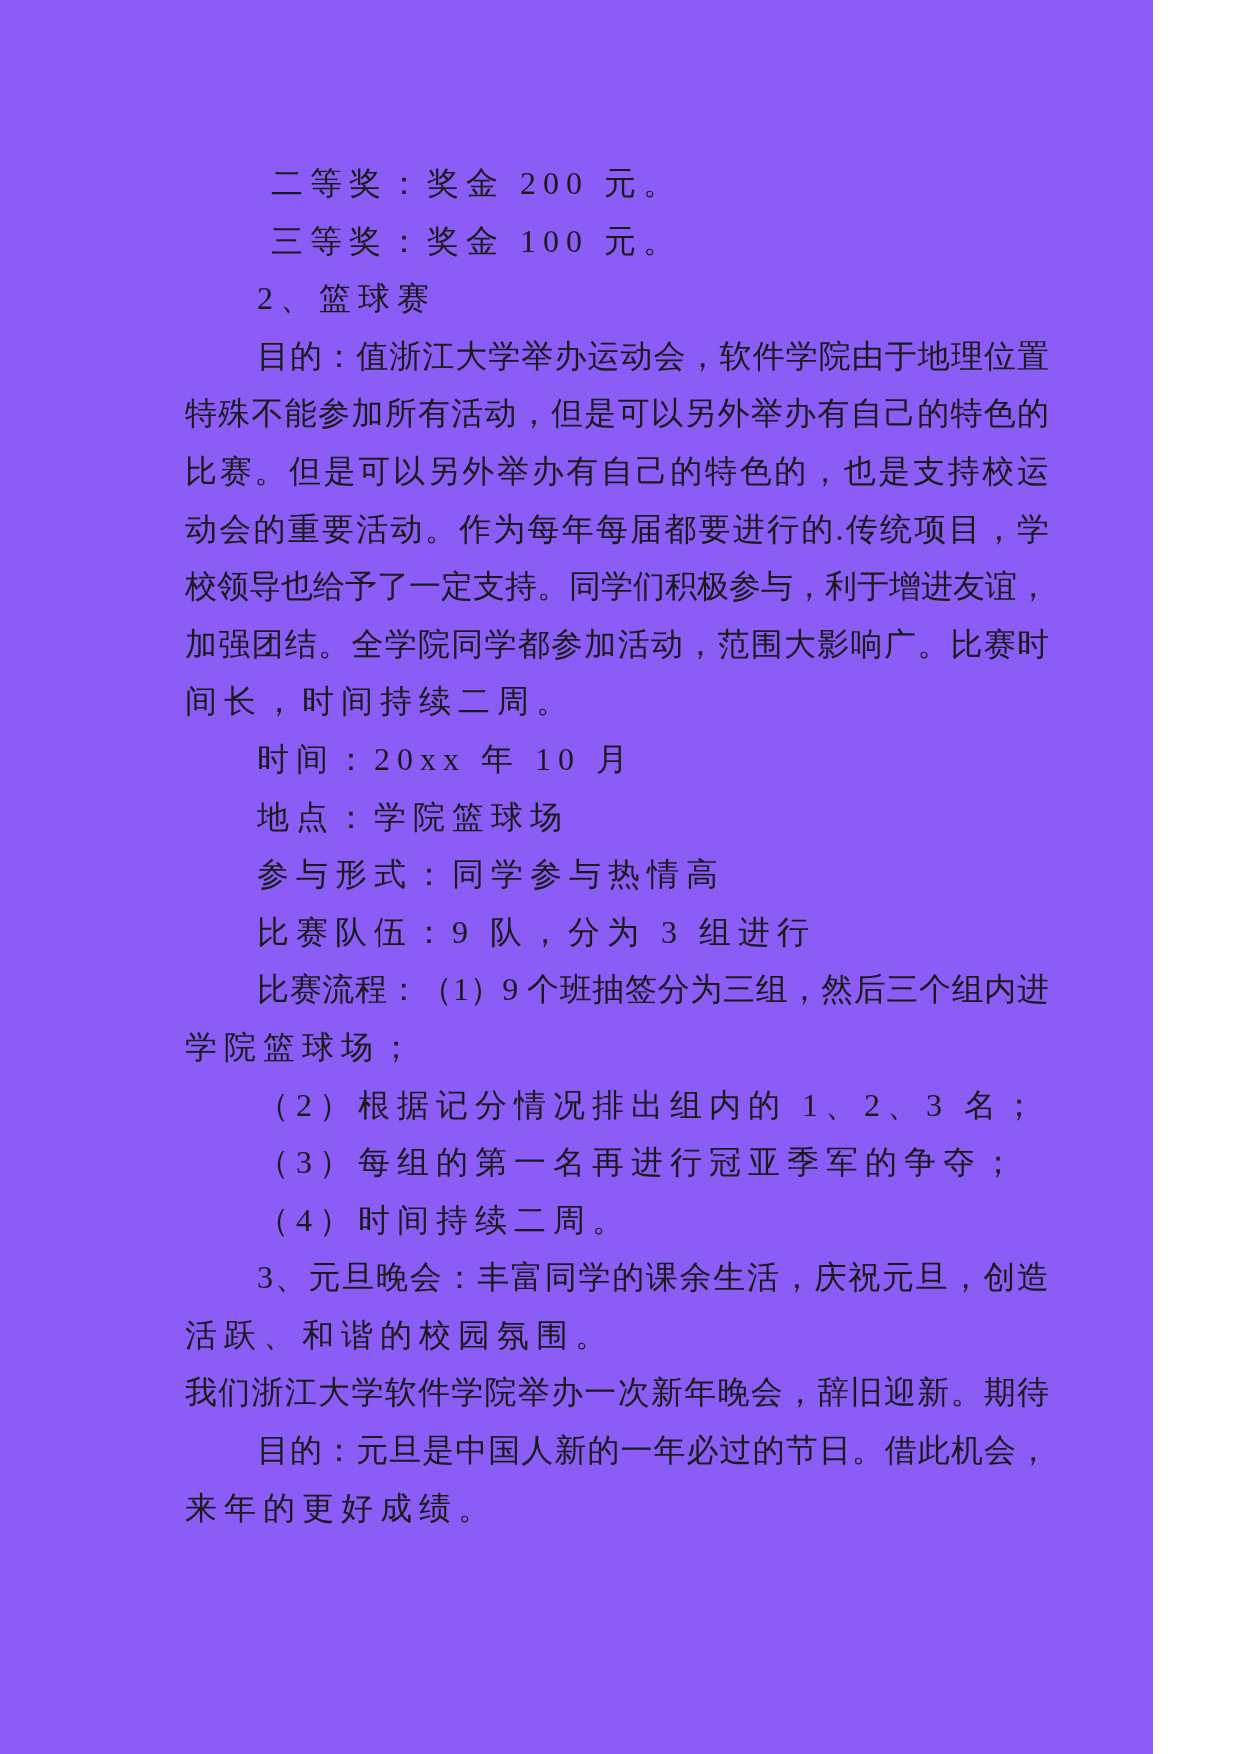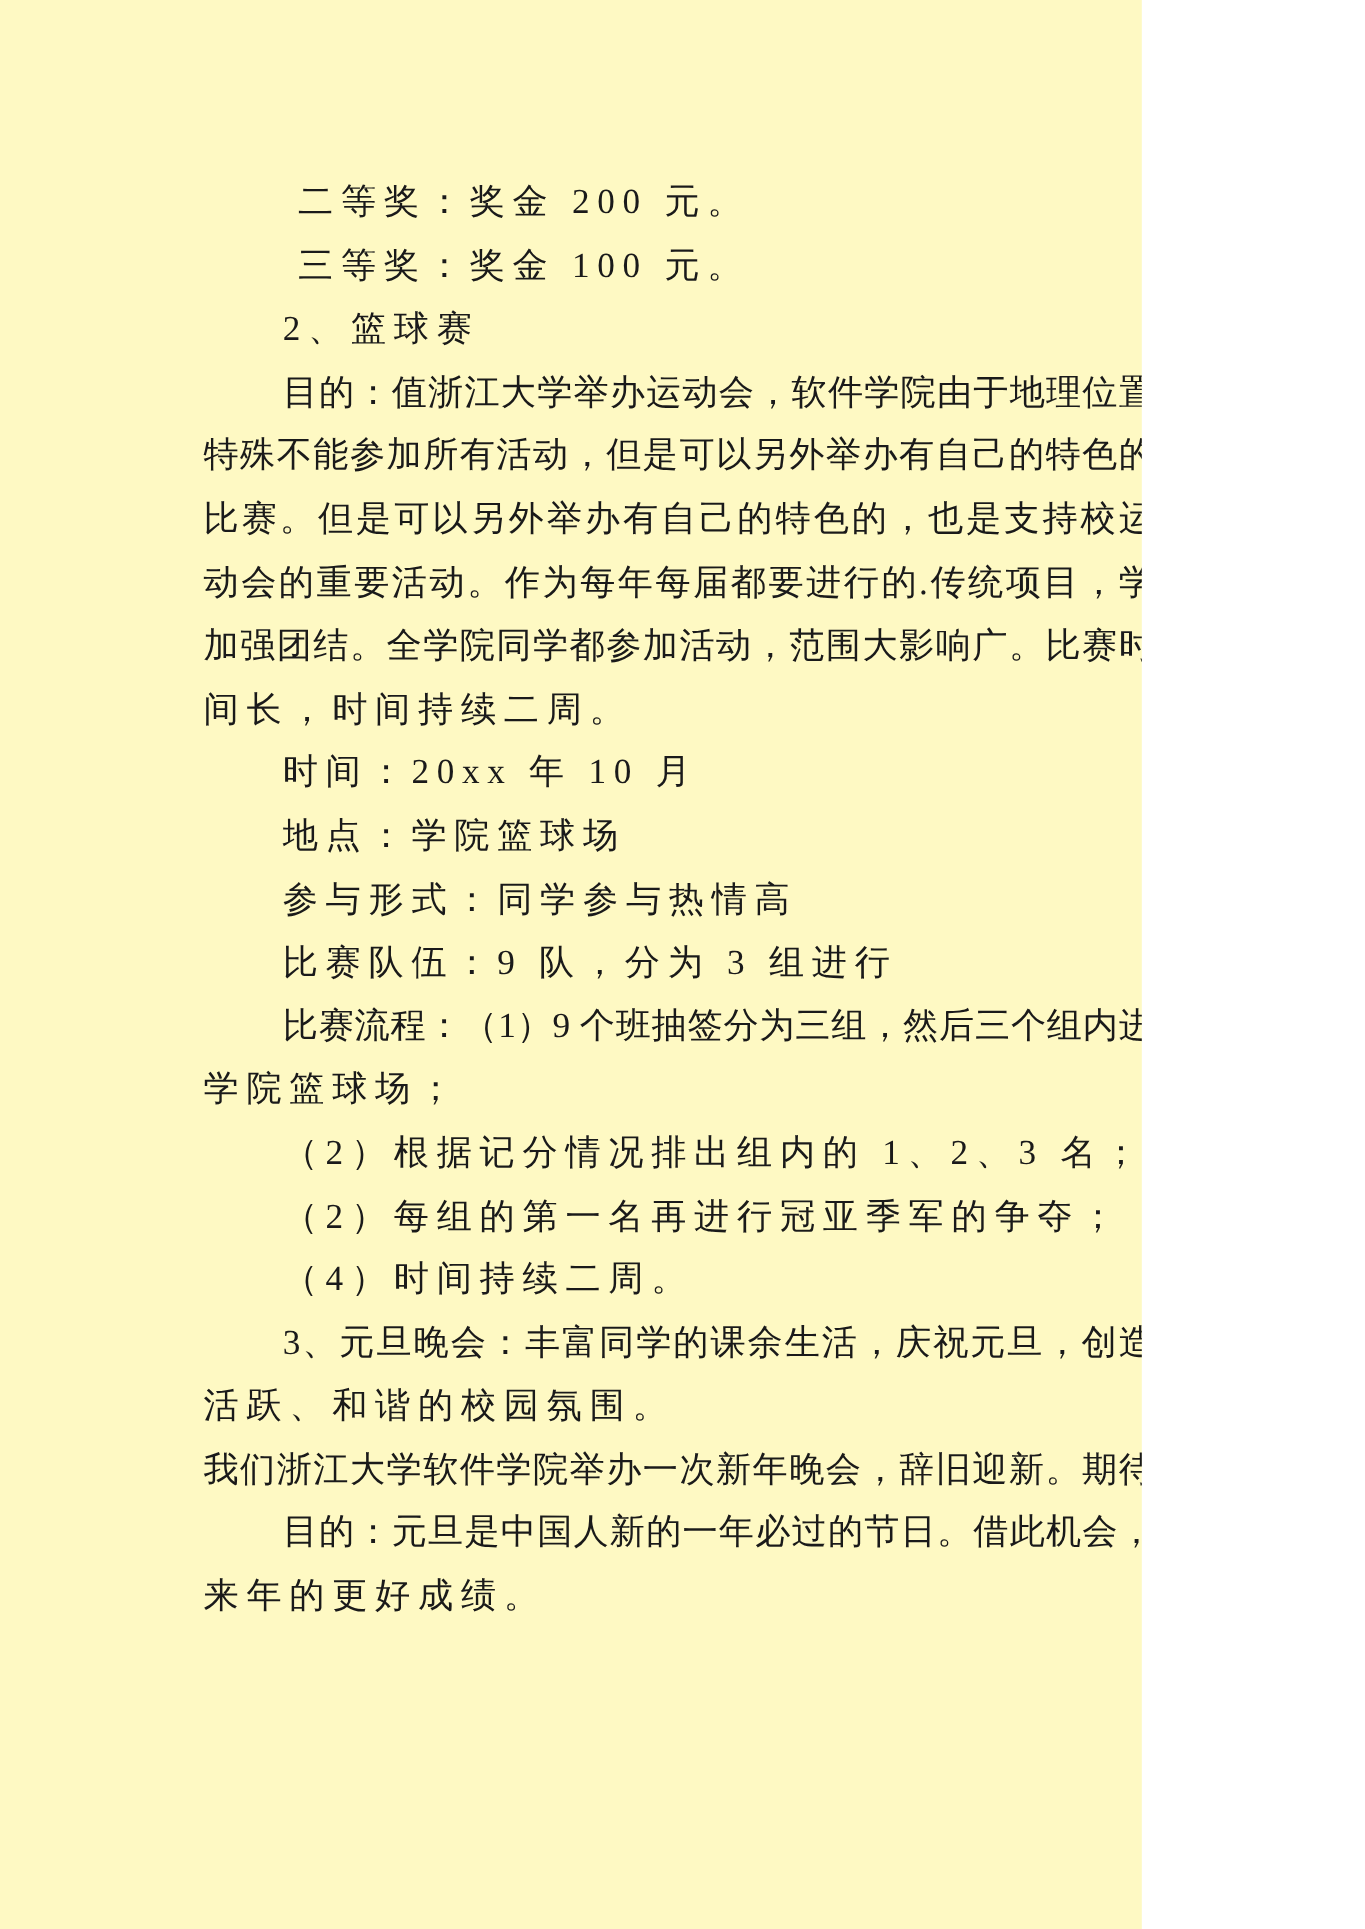--- a/index.html
+++ b/index.html
@@ -2,23 +2,23 @@
 <html><head>
 <meta charset="utf-8">
 <style>
   html, body {
     margin: 0;
     padding: 0;
     background: #ffffff;
   }
   .page {
     position: relative;
-    width: 1038px;
+    width: 1153px;
     height: 1754px;
-    background: #fef9c3;
+    background: #8b5cf6;
     overflow: hidden;
   }
   .doc-body {
     position: absolute;
     left: 185px;
     top: 155px;
     width: 864px;
     font-family: "Liberation Serif", "DejaVu Serif", serif;
     font-size: 32px;
     line-height: 57.6px;
@@ -48,30 +48,31 @@
 
 <div class="page">
   <div class="doc-body">
     <div class="line indent-lg">二等奖：奖金 200 元。</div>
     <div class="line indent-lg">三等奖：奖金 100 元。</div>
     <div class="line indent">2、篮球赛</div>
     <div class="line indent fill">目的：值浙江大学举办运动会，软件学院由于地理位置</div>
     <div class="line fill">特殊不能参加所有活动，但是可以另外举办有自己的特色的</div>
     <div class="line fill">比赛。但是可以另外举办有自己的特色的，也是支持校运</div>
     <div class="line fill">动会的重要活动。作为每年每届都要进行的.传统项目，学</div>
+    <div class="line fill">校领导也给予了一定支持。同学们积极参与，利于增进友谊，</div>
     <div class="line fill">加强团结。全学院同学都参加活动，范围大影响广。比赛时</div>
     <div class="line">间长，时间持续二周。</div>
     <div class="line indent">时间：20xx 年 10 月</div>
     <div class="line indent">地点：学院篮球场</div>
     <div class="line indent">参与形式：同学参与热情高</div>
     <div class="line indent">比赛队伍：9 队，分为 3 组进行</div>
     <div class="line indent fill">比赛流程：（1）9 个班抽签分为三组，然后三个组内进</div>
     <div class="line">学院篮球场；</div>
     <div class="line indent">（2）根据记分情况排出组内的 1、2、3 名；</div>
-    <div class="line indent">（2）每组的第一名再进行冠亚季军的争夺；</div>
+    <div class="line indent">（3）每组的第一名再进行冠亚季军的争夺；</div>
     <div class="line indent">（4）时间持续二周。</div>
     <div class="line indent fill">3、元旦晚会：丰富同学的课余生活，庆祝元旦，创造</div>
     <div class="line">活跃、和谐的校园氛围。</div>
     <div class="line fill">我们浙江大学软件学院举办一次新年晚会，辞旧迎新。期待</div>
     <div class="line indent fill">目的：元旦是中国人新的一年必过的节日。借此机会，</div>
     <div class="line">来年的更好成绩。</div>
   </div>
 </div>
 
 </body></html>

